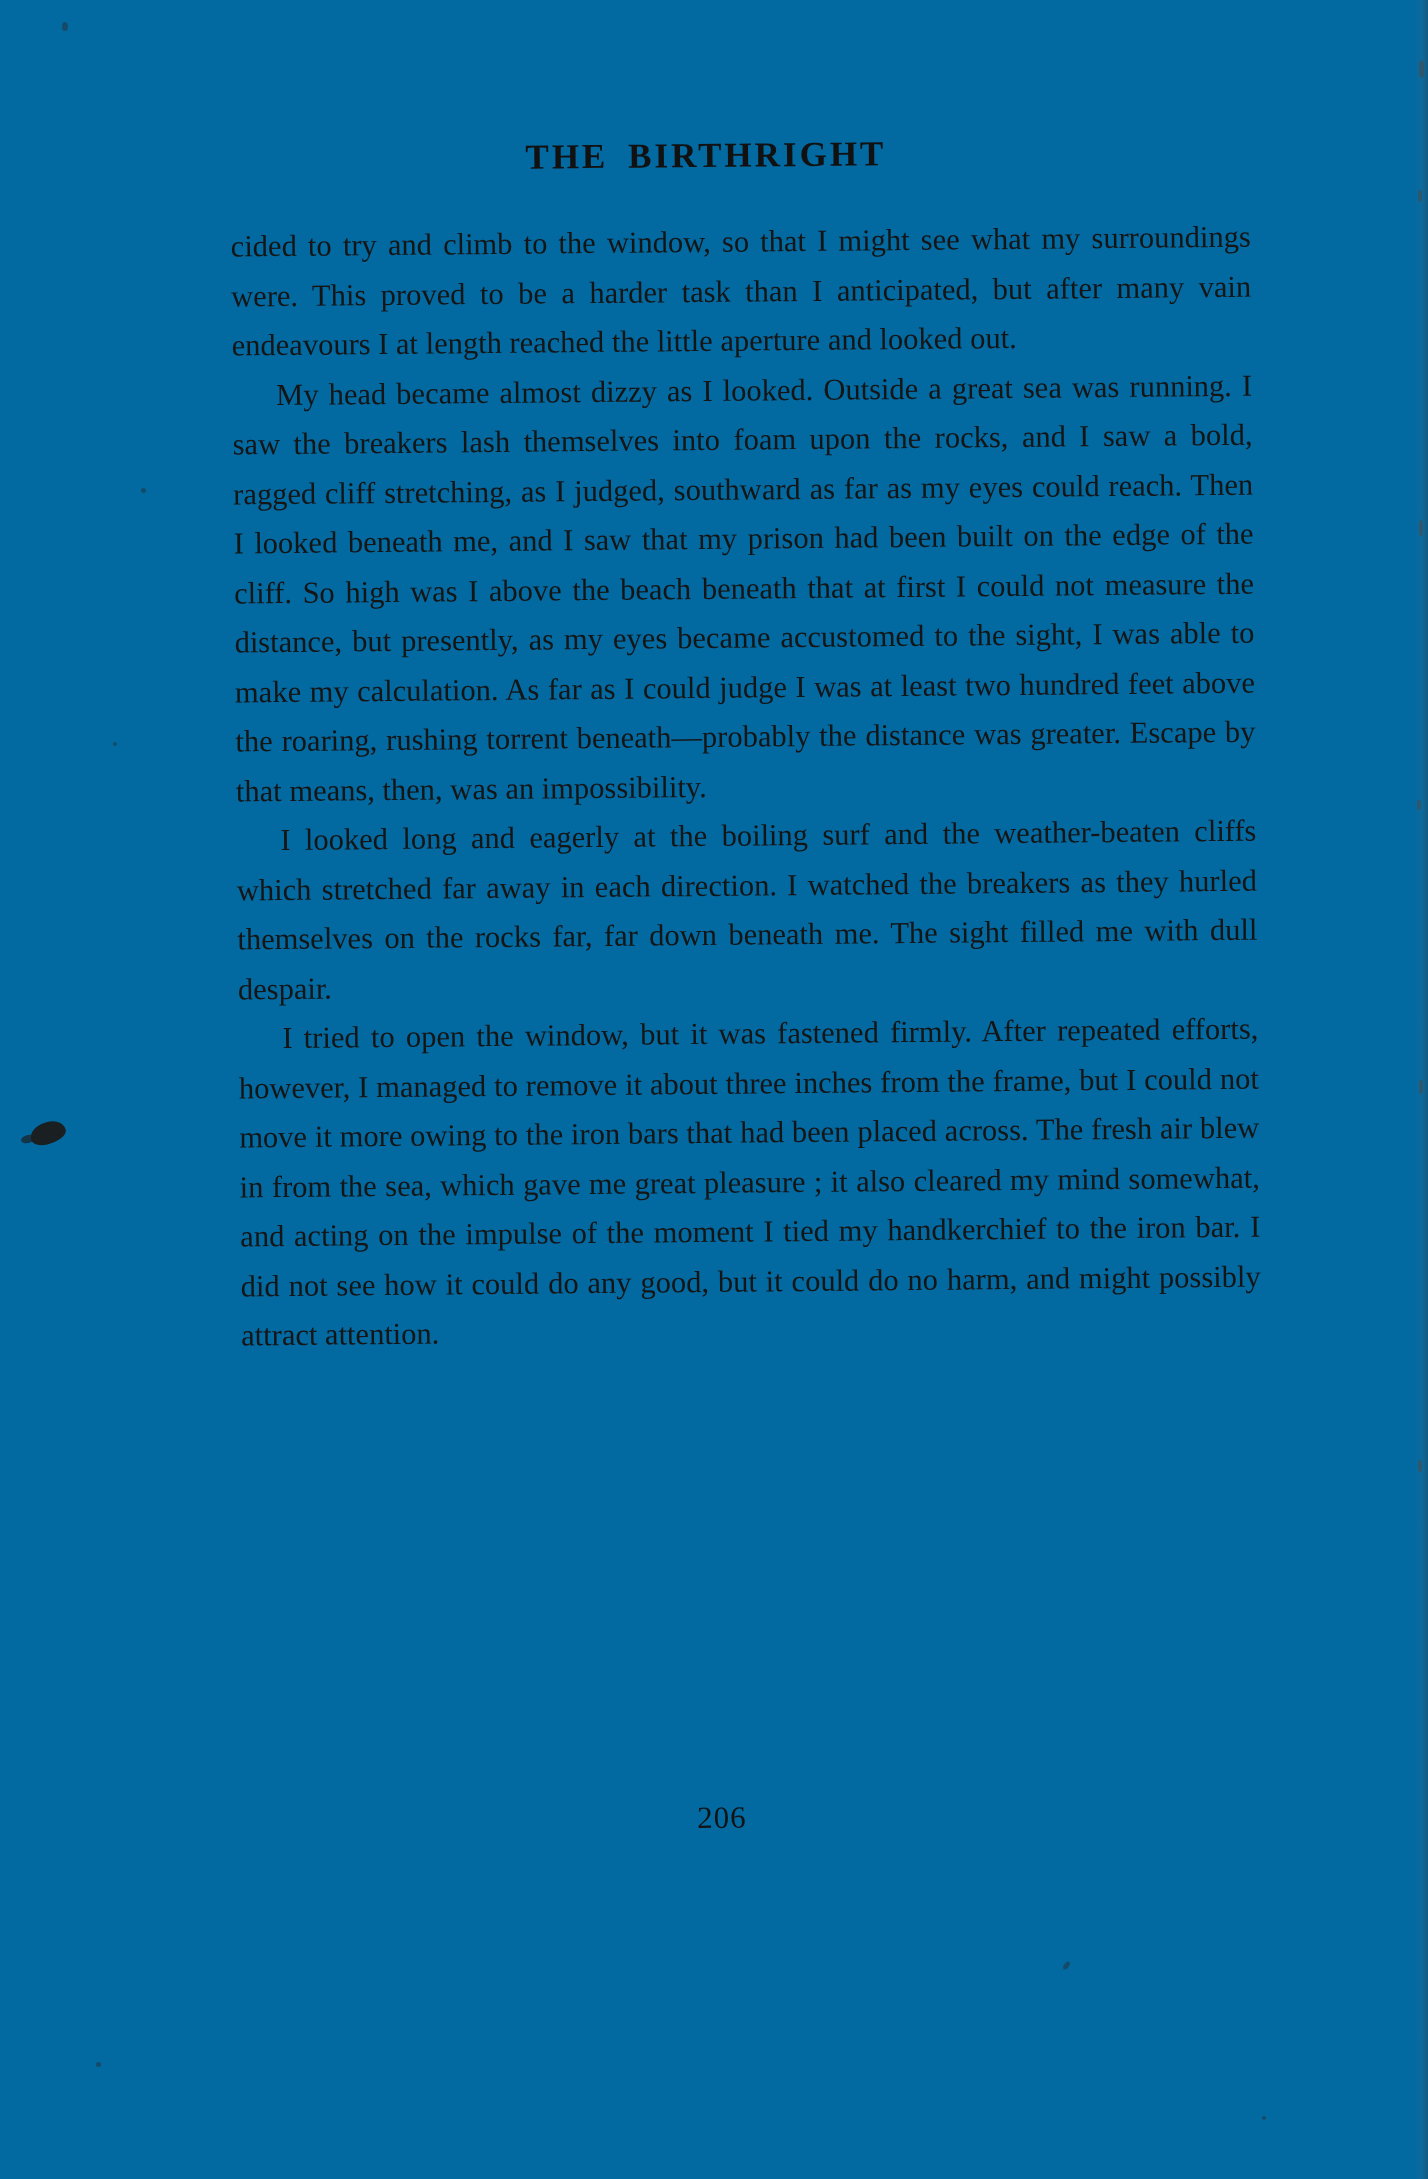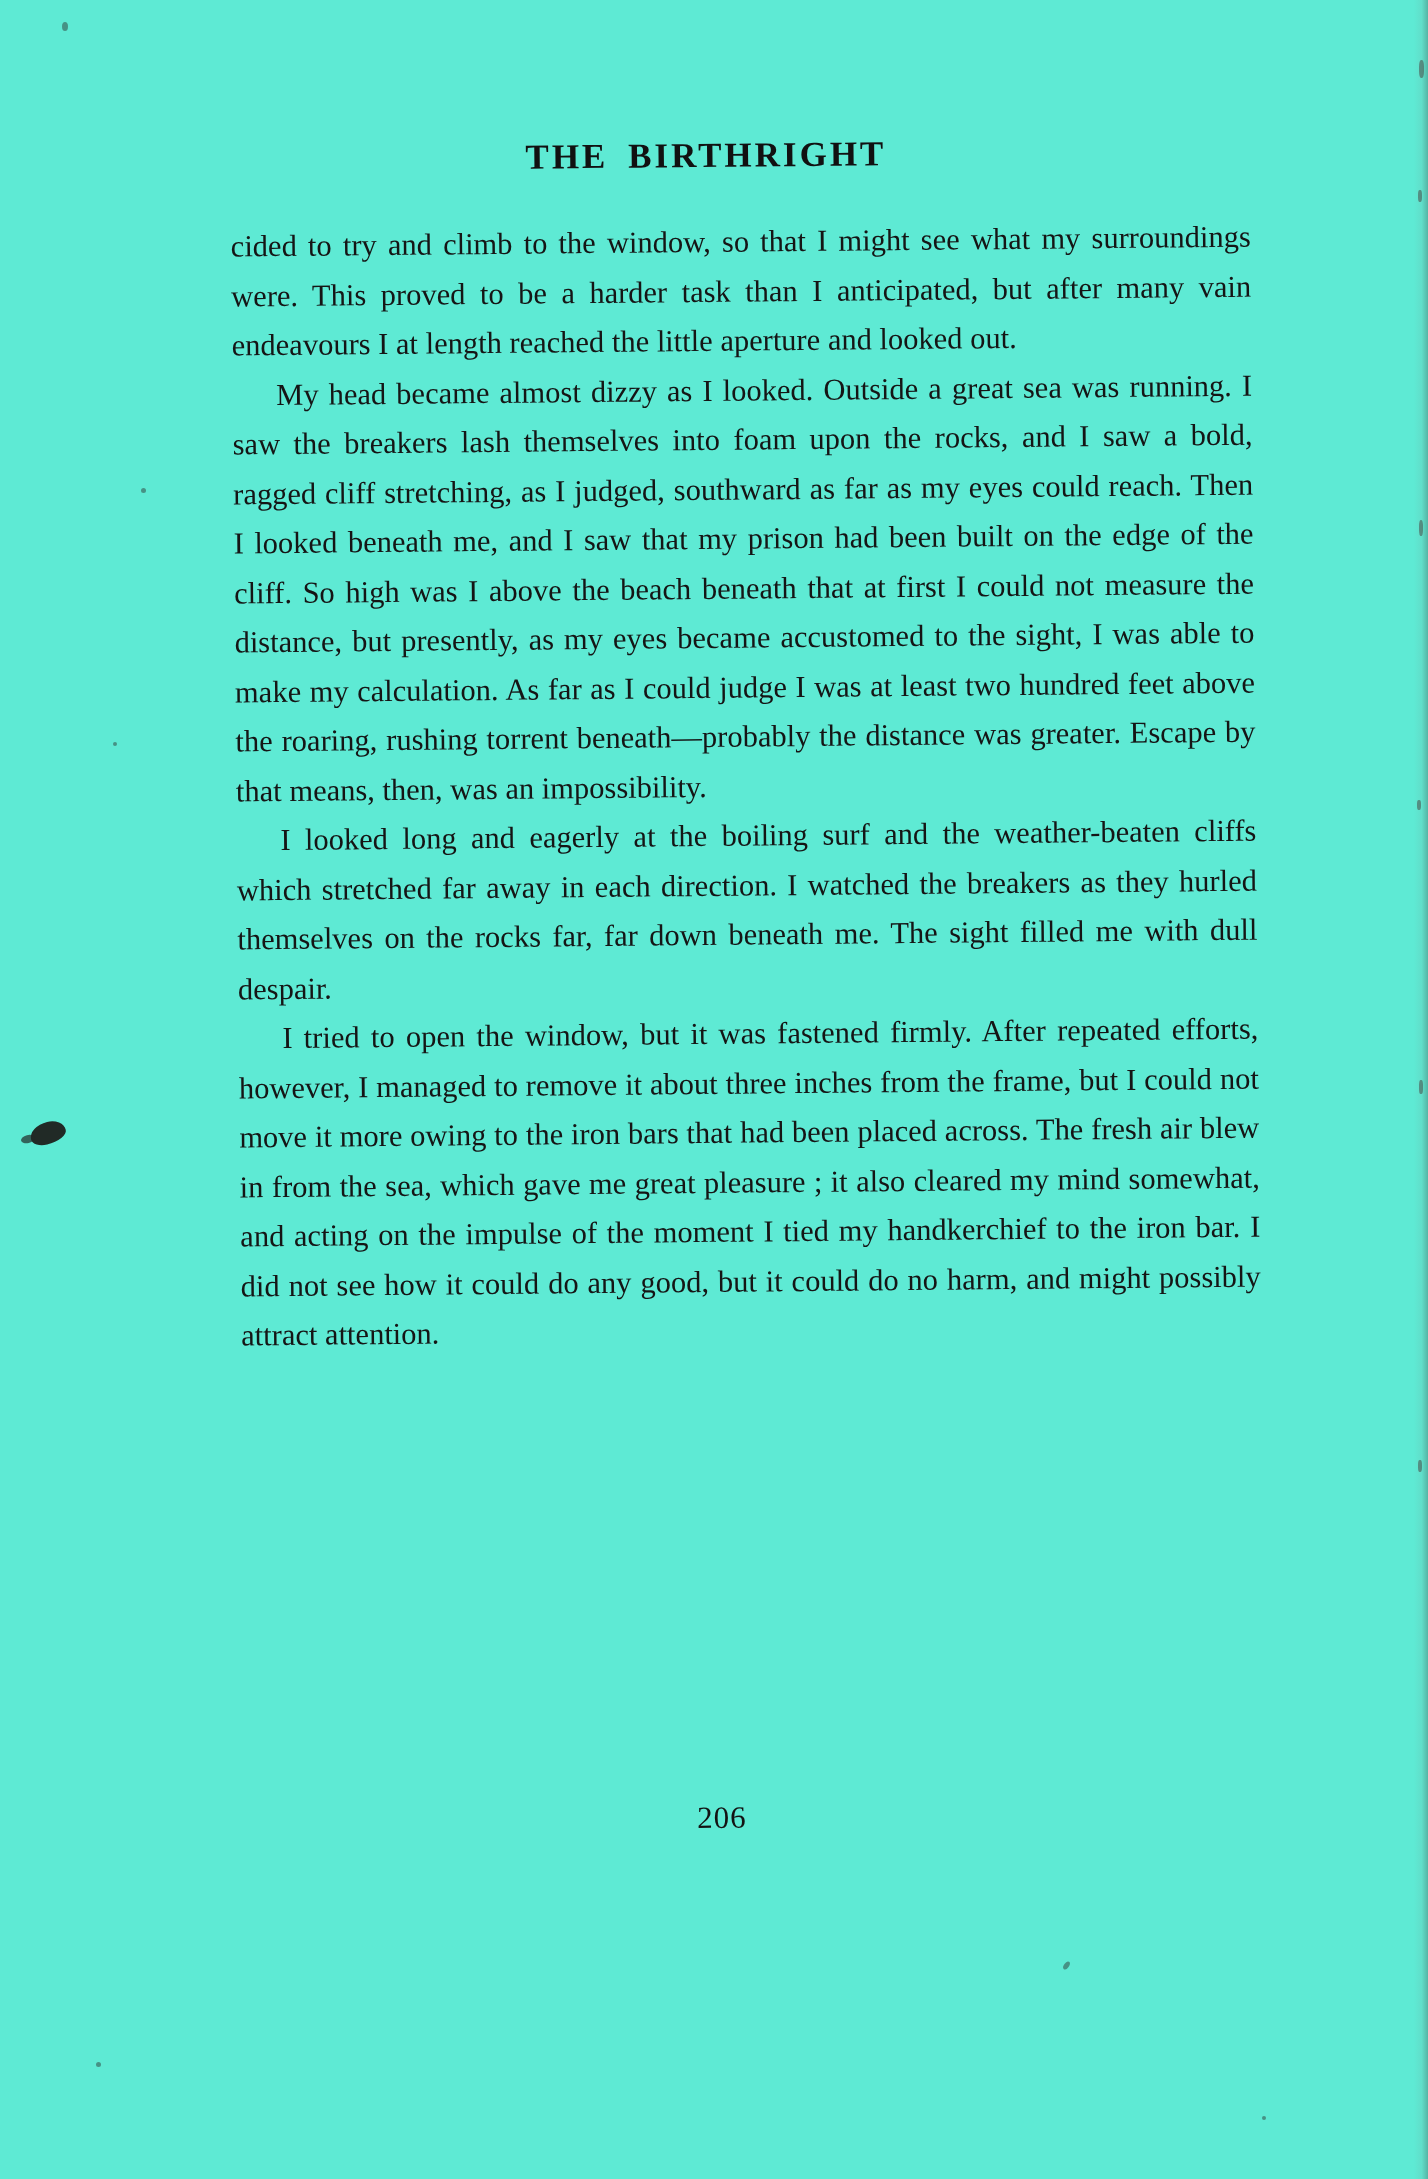--- a/index.html
+++ b/index.html
@@ -12,21 +12,21 @@
     height: 2179px;
     position: relative;
     overflow: hidden;
     font-family: "Liberation Serif", serif;
   }
 
   
   .page {
     position: absolute;
     inset: 0;
-    background: #5eead4;
+    background: #0369a1;
   }
 
   
   .scan-edge {
     position: absolute;
     top: 0;
     right: 0;
     width: 14px;
     height: 100%;
     background: linear-gradient(to right, rgba(255,255,255,0) 0%, rgba(120,115,110,0.10) 55%, rgba(60,58,55,0.30) 100%);

